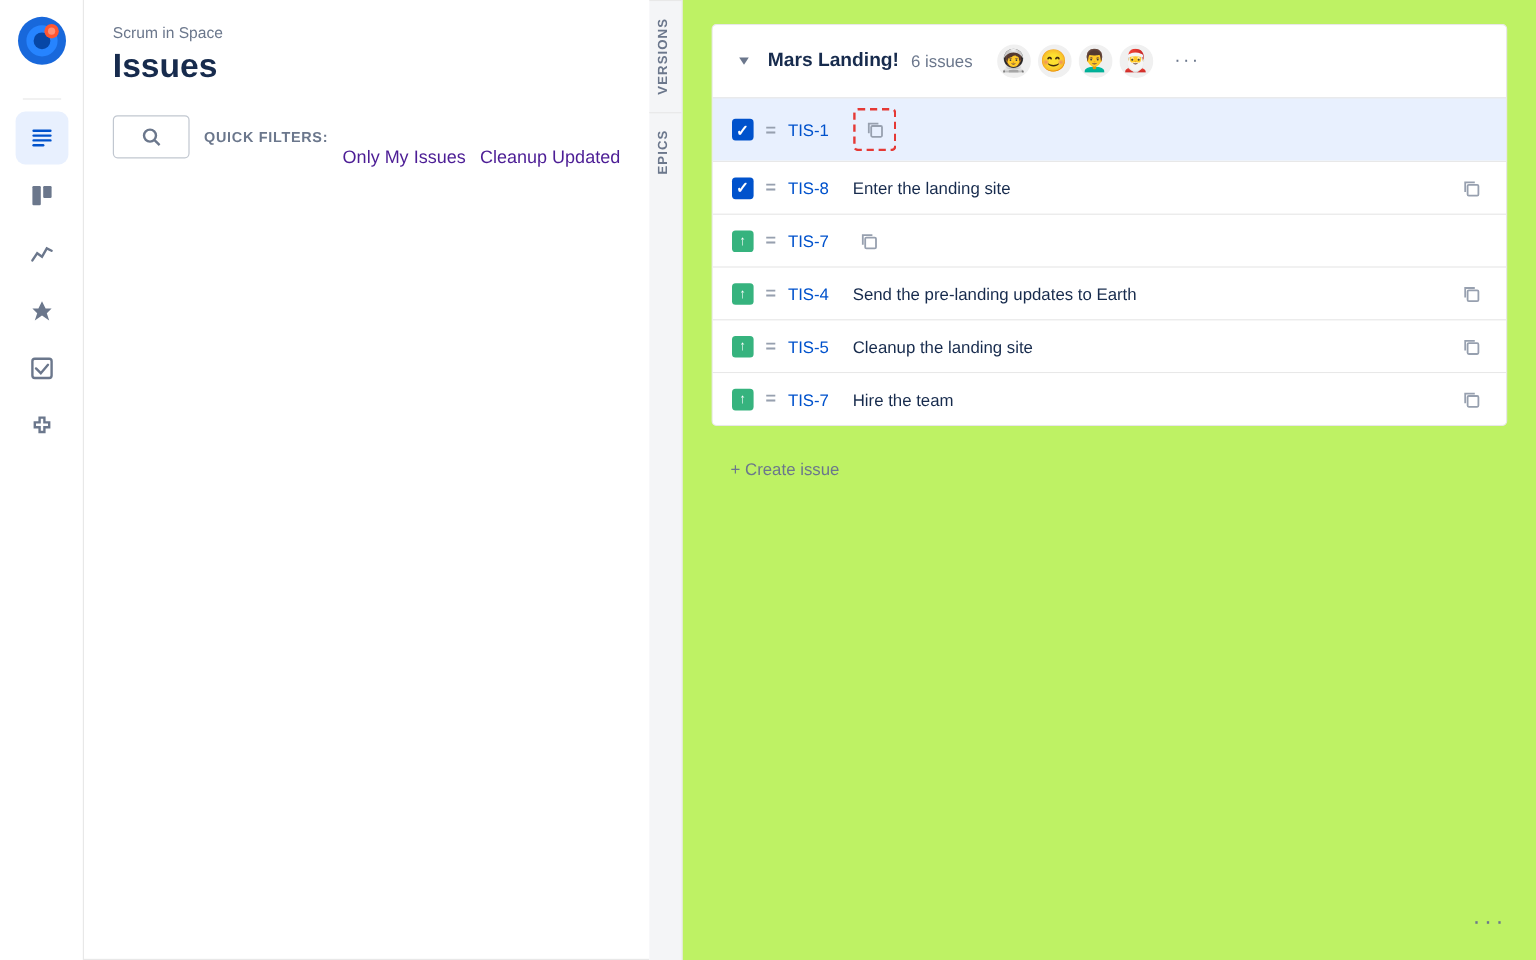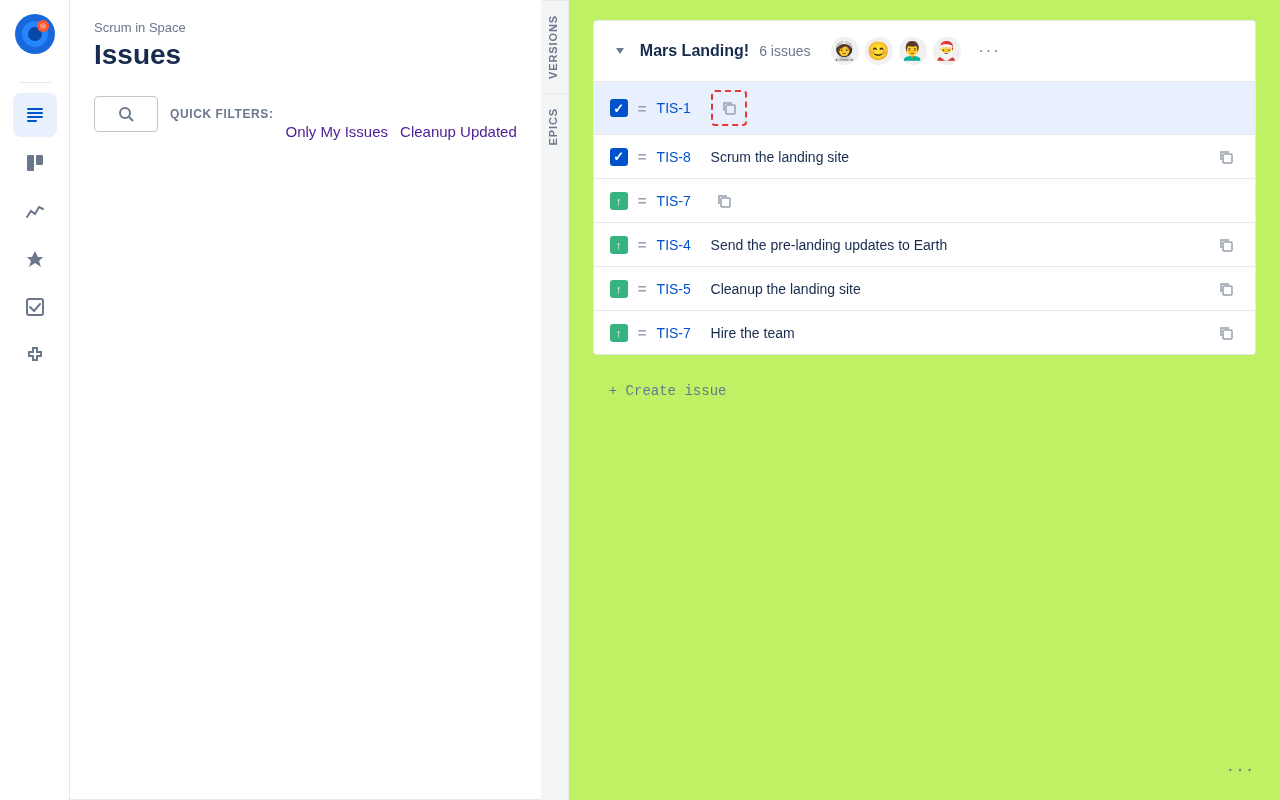--- a/index.html
+++ b/index.html
@@ -262,21 +262,20 @@
 
     
     .create-issue {
       padding: 12px 16px;
       color: #6b778c;
       font-size: 14px;
       cursor: pointer;
       display: flex;
       align-items: center;
       gap: 6px;
-      font-family: Liberation Mono, monospace;
     }
 
     
     .bottom-more {
       position: fixed;
       bottom: 20px;
       right: 24px;
       font-size: 20px;
       color: #6b778c;
       letter-spacing: 3px;
@@ -403,21 +402,21 @@
             </svg>
           </div>
         </div>
 
         <div class="issue-row">
           <div class="issue-checkbox">
             <span class="checkmark">✓</span>
           </div>
           <span style="color:#97a0af;font-size:15px;font-weight:700;">=</span>
           <span class="issue-key">TIS-8</span>
-          <span class="issue-summary">Scrum the landing site</span>
+          <span class="issue-summary">Enter the landing site</span>
           <div class="copy-btn">
             <svg width="16" height="16" viewBox="0 0 16 16" fill="none" stroke="#97a0af" stroke-width="1.5">
               <rect x="5" y="5" width="9" height="9" rx="1"></rect>
               <path d="M3 11V3h8" stroke="#97a0af" stroke-width="1.5"></path>
             </svg>
           </div>
         </div>
 
         <div class="issue-row">
           <div class="issue-checkbox story">

